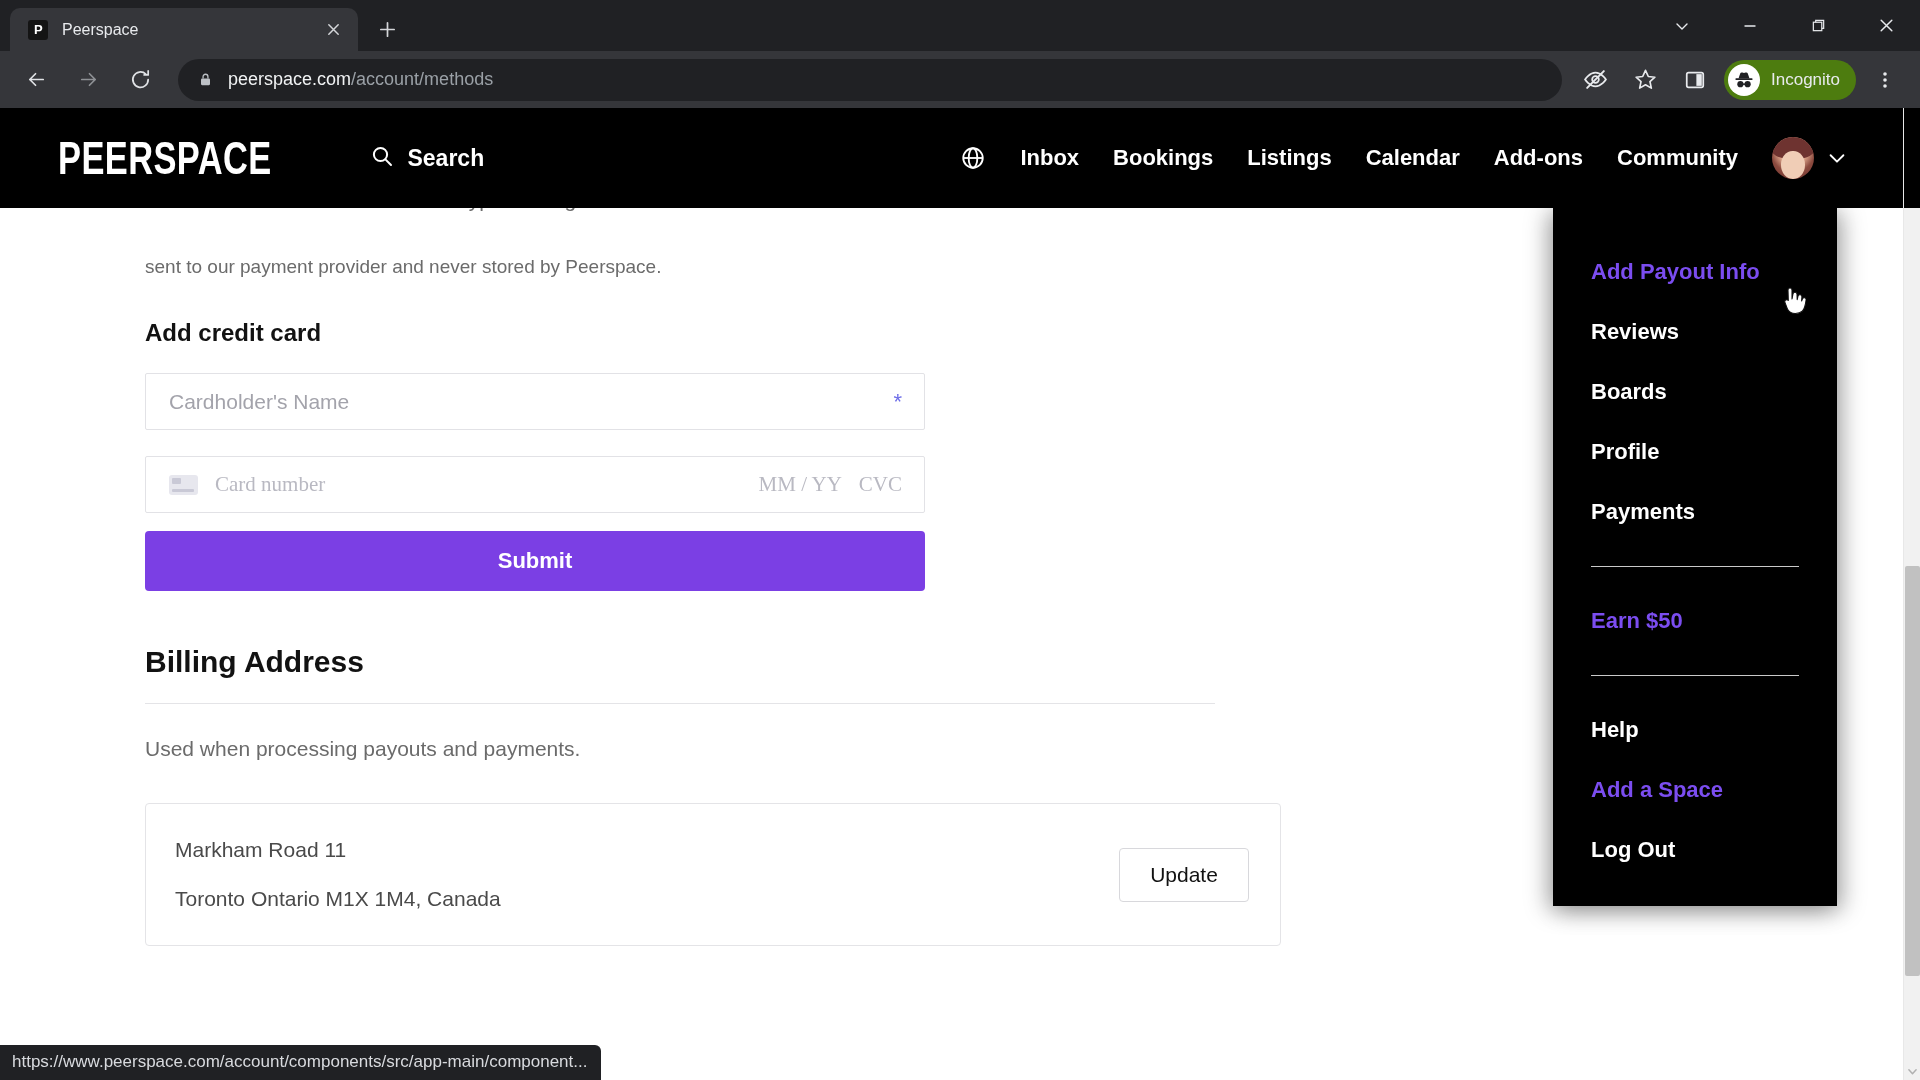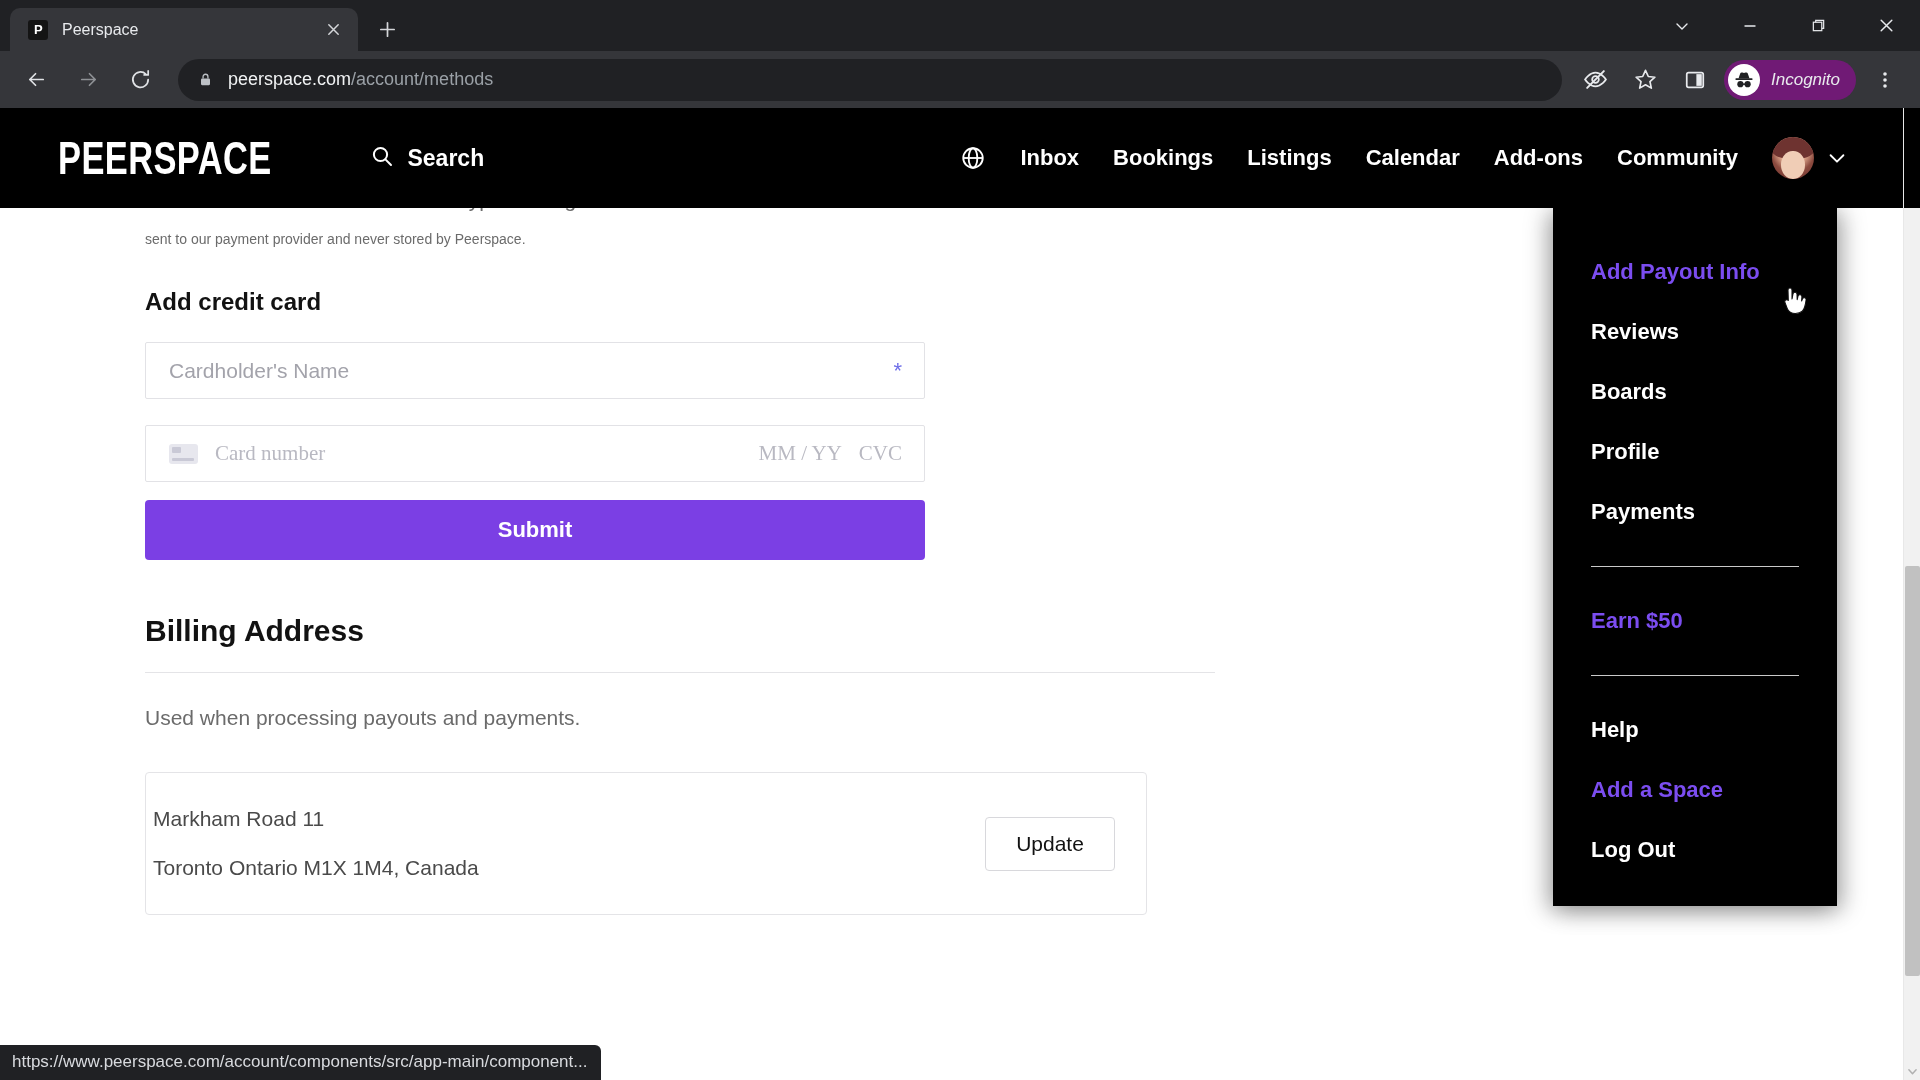--- a/index.html
+++ b/index.html
@@ -82,24 +82,23 @@
     white-space: nowrap; overflow: hidden;
   }
   .omni-url b { color: #f1f3f4; font-weight: 400; }
   .tb-right { display: flex; align-items: center; flex: 0 0 auto; }
   .tb-icon {
     width: 44px; height: 44px; margin: 0 3px;
     display: flex; align-items: center; justify-content: center;
     color: #e8eaed; border-radius: 50%;
   }
   .incognito-pill {
-    height: 40px; border-radius: 20px; background: #701a75;
+    height: 40px; border-radius: 20px; background: #4d7c0f;
     display: flex; align-items: center; padding: 0 16px 0 4px;
     margin: 0 4px;
-    font-style: italic;
   }
   .incog-avatar {
     width: 32px; height: 32px; border-radius: 50%; background: #fff;
     display: flex; align-items: center; justify-content: center;
     flex: 0 0 auto;
   }
   .incog-label { color: #e8eaed; font-size: 17px; margin-left: 11px; white-space: nowrap;}
 
   
   .viewport {
@@ -178,21 +177,21 @@
   
   .content { padding: 0 0 0 145px; background: #fff; }
   .intro-clip {
     height: 22px; overflow: hidden; position: relative;
   }
   .intro-line1 {
     position: absolute; top: -20px; left: 0;
     font-size: 21px; color: #6b6b6b; white-space: nowrap;
   }
   .intro-line2 {
-    font-size: 14px; color: #6b6b6b; margin-top: 1px;
+    font-size: 19px; color: #6b6b6b; margin-top: 26px;
   }
   .sec-title {
     font-size: 24px; font-weight: 700; color: #121212;
     margin-top: 41px;
   }
   .field {
     width: 780px; height: 57px; margin-top: 26px;
     border: 1px solid #e2e2e6; border-radius: 2px;
     display: flex; align-items: center;
     padding: 0 22px 0 23px; background: #fff;
@@ -235,23 +234,23 @@
     font-size: 30px; font-weight: 700; color: #121212;
     margin-top: 54px;
   }
   .hr {
     width: 1070px; height: 1px; background: #e4e4e7; margin-top: 24px;
   }
   .billing-sub {
     font-size: 21px; color: #6b6b6b; margin-top: 33px;
   }
   .addr-card {
-    width: 1002px; margin-top: 42px;
+    width: 1136px; margin-top: 42px;
     border: 1px solid #e4e4e7; border-radius: 4px;
-    padding: 34px 31px 34px 7px;
+    padding: 34px 31px 34px 29px;
     display: flex; align-items: center; justify-content: space-between;
   }
   .addr-lines { display: flex; flex-direction: column; }
   .addr-line { font-size: 21px; color: #4a4a4a; }
   .addr-line + .addr-line { margin-top: 25px; }
   .update-btn {
     width: 130px; height: 54px;
     border: 1px solid #d8d8dc; border-radius: 4px; background: #fff;
     font-size: 21px; color: #121212; font-weight: 400;
     display: flex; align-items: center; justify-content: center;

